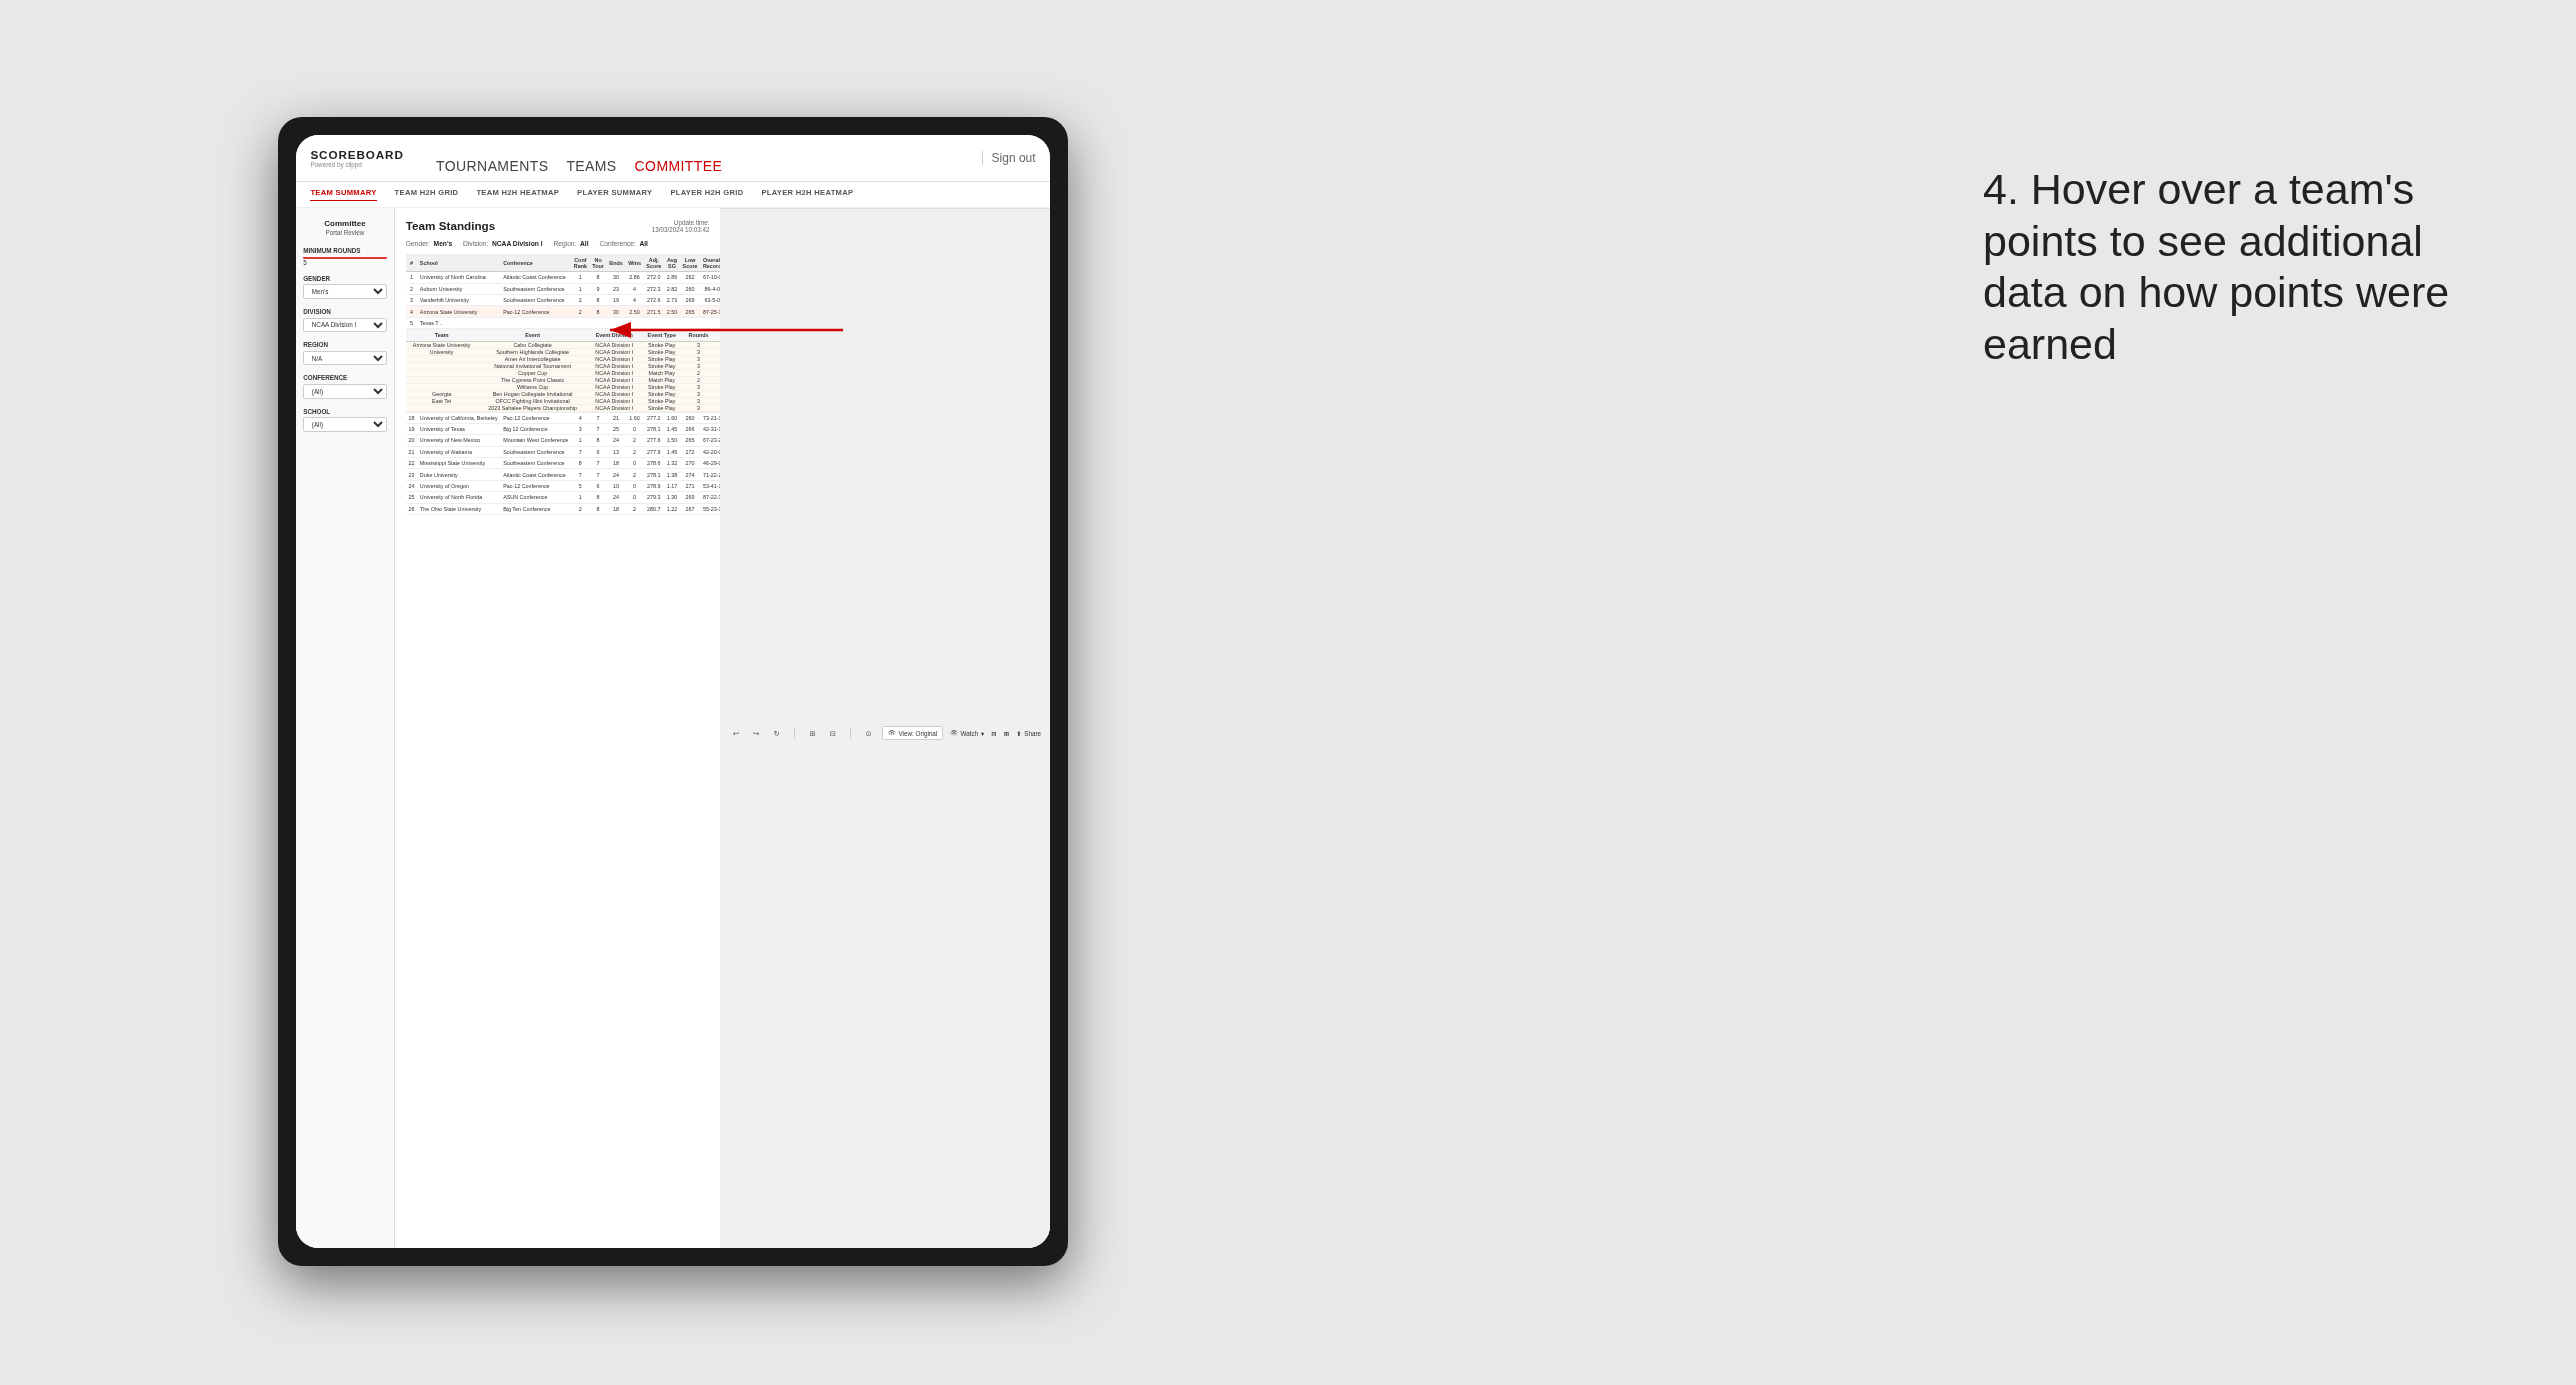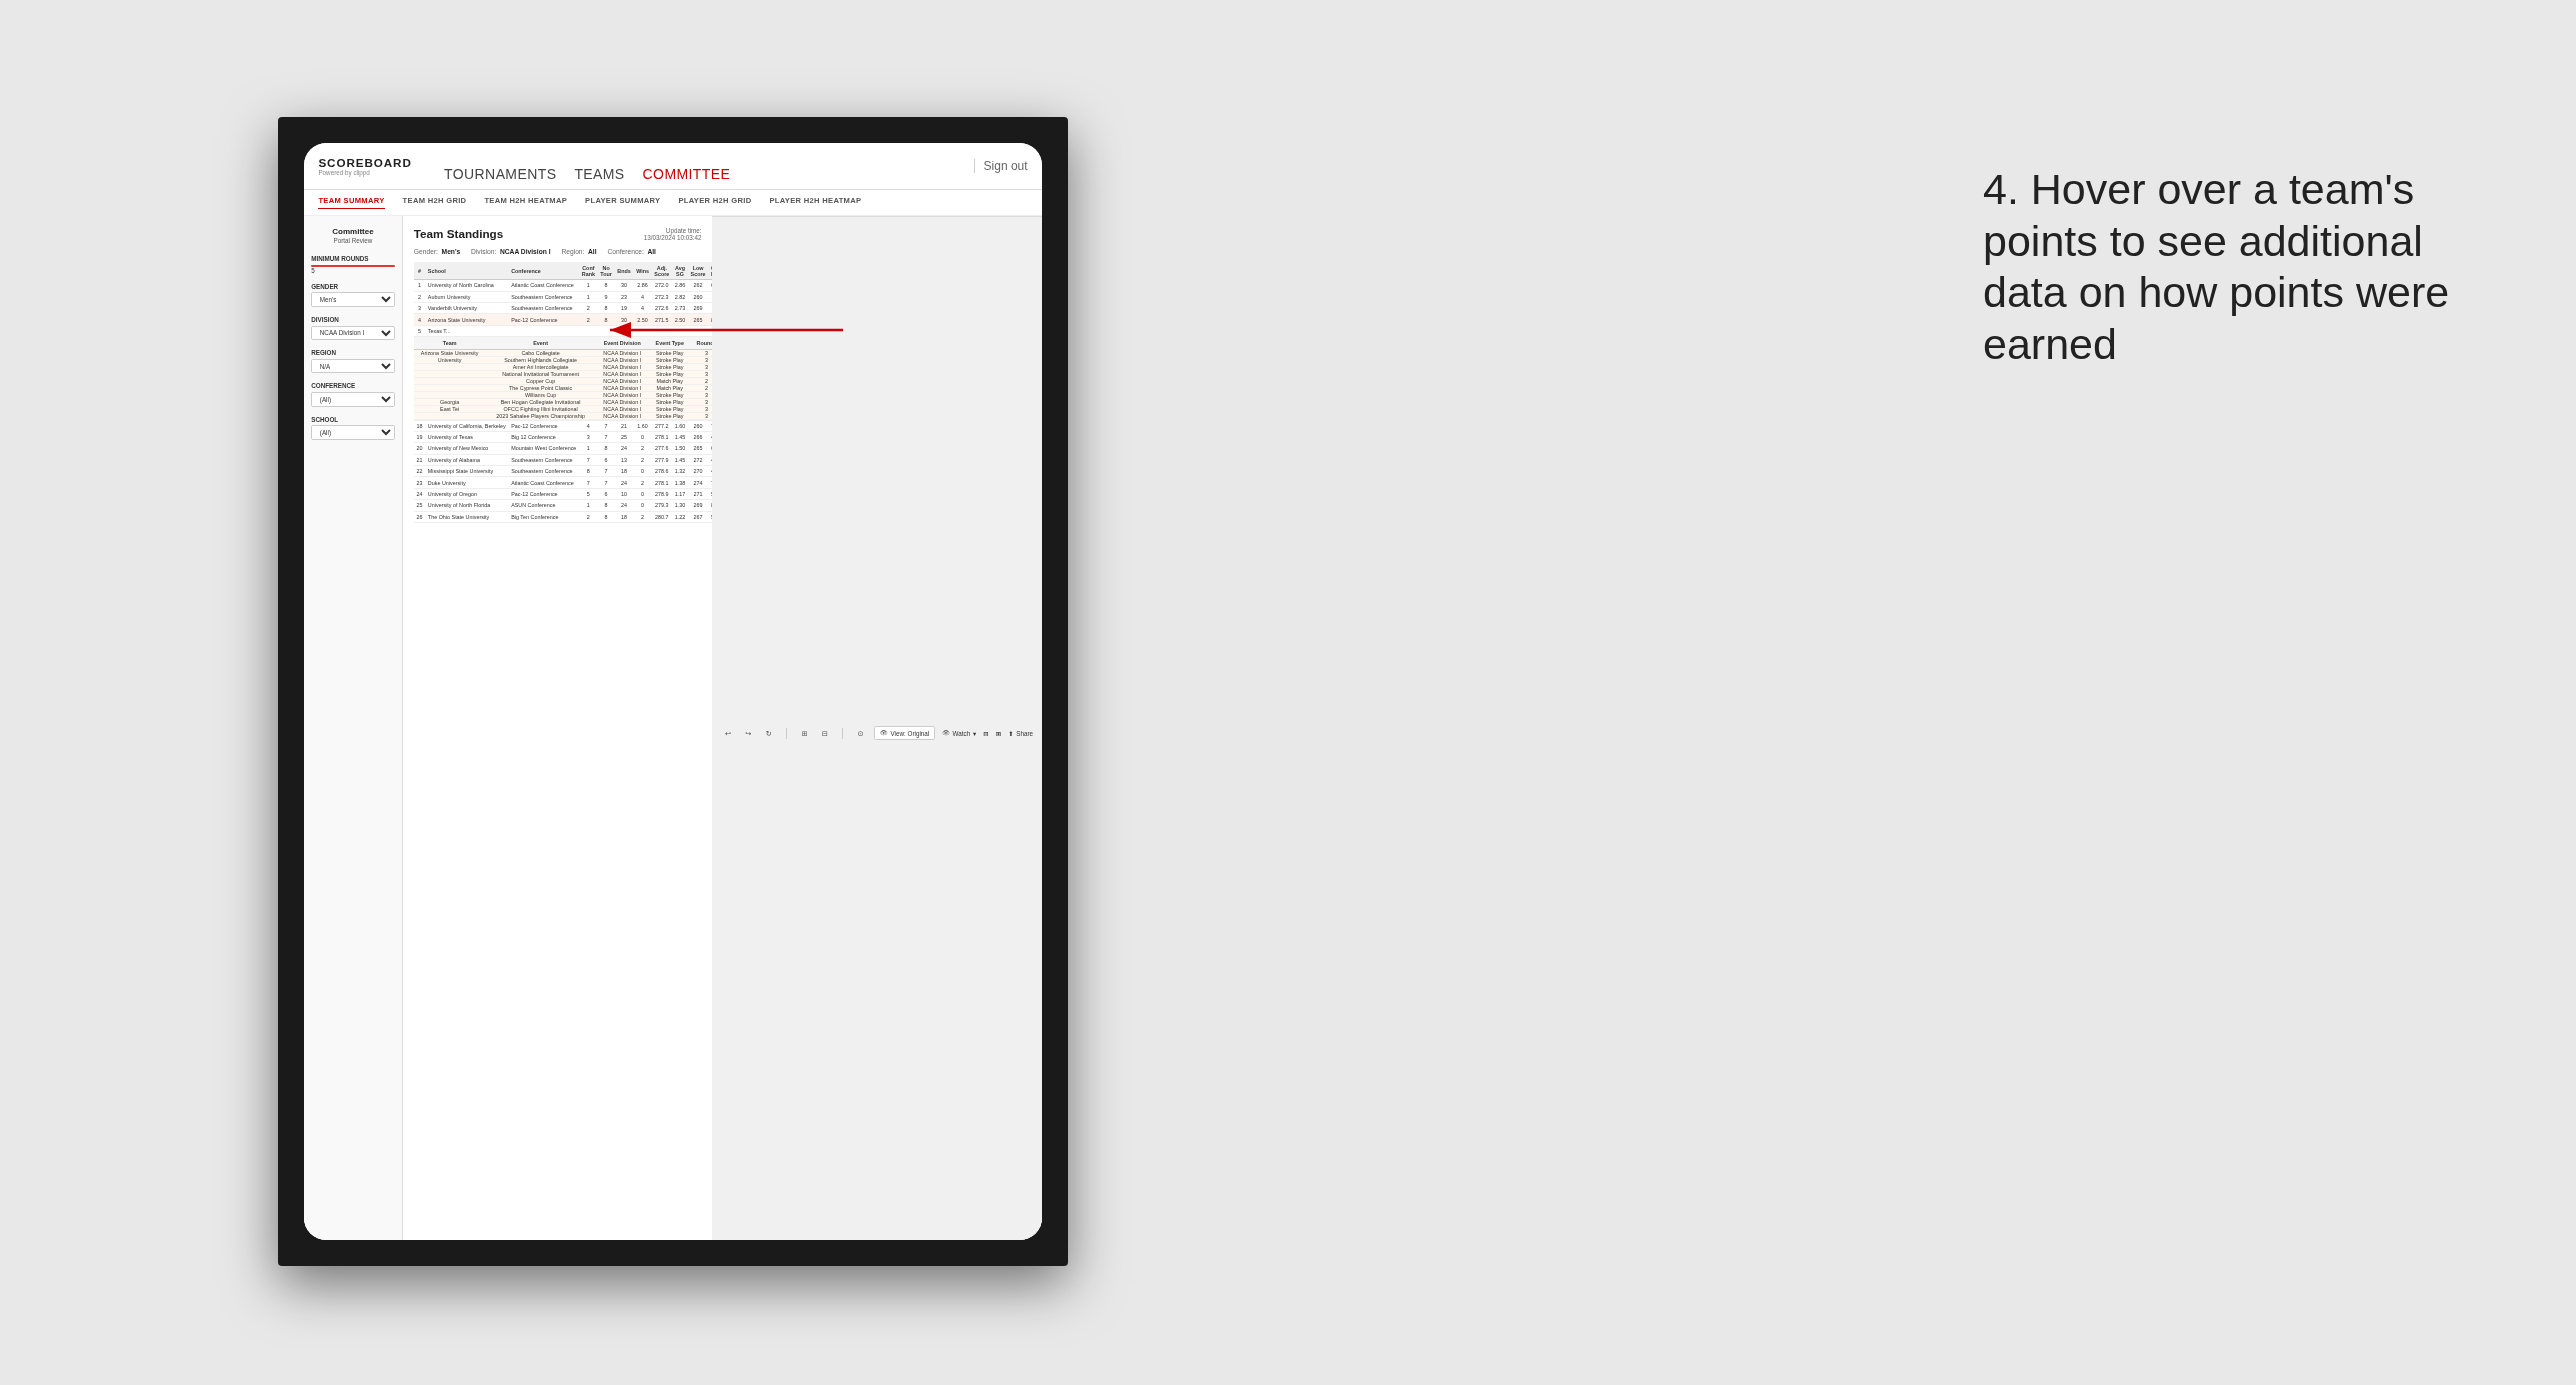--- a/index.html
+++ b/index.html
@@ -13,22 +13,22 @@
     }
 
     
     .tablet-frame {
       position: absolute;
       left: 278px;
       top: 117px;
       width: 790px;
       height: 1149px;
       background: #1a1a1a;
-      border-radius: 4px;
-      padding: 26px;
+      border-radius: 24px;
+      padding: 18px;
       box-shadow: 0 18px 54px rgba(0,0,0,0.5);
     }
     .tablet-screen {
       width: 100%;
       height: 100%;
       background: #fff;
       border-radius: 22.4px;
       overflow: hidden;
       position: relative;
     }

